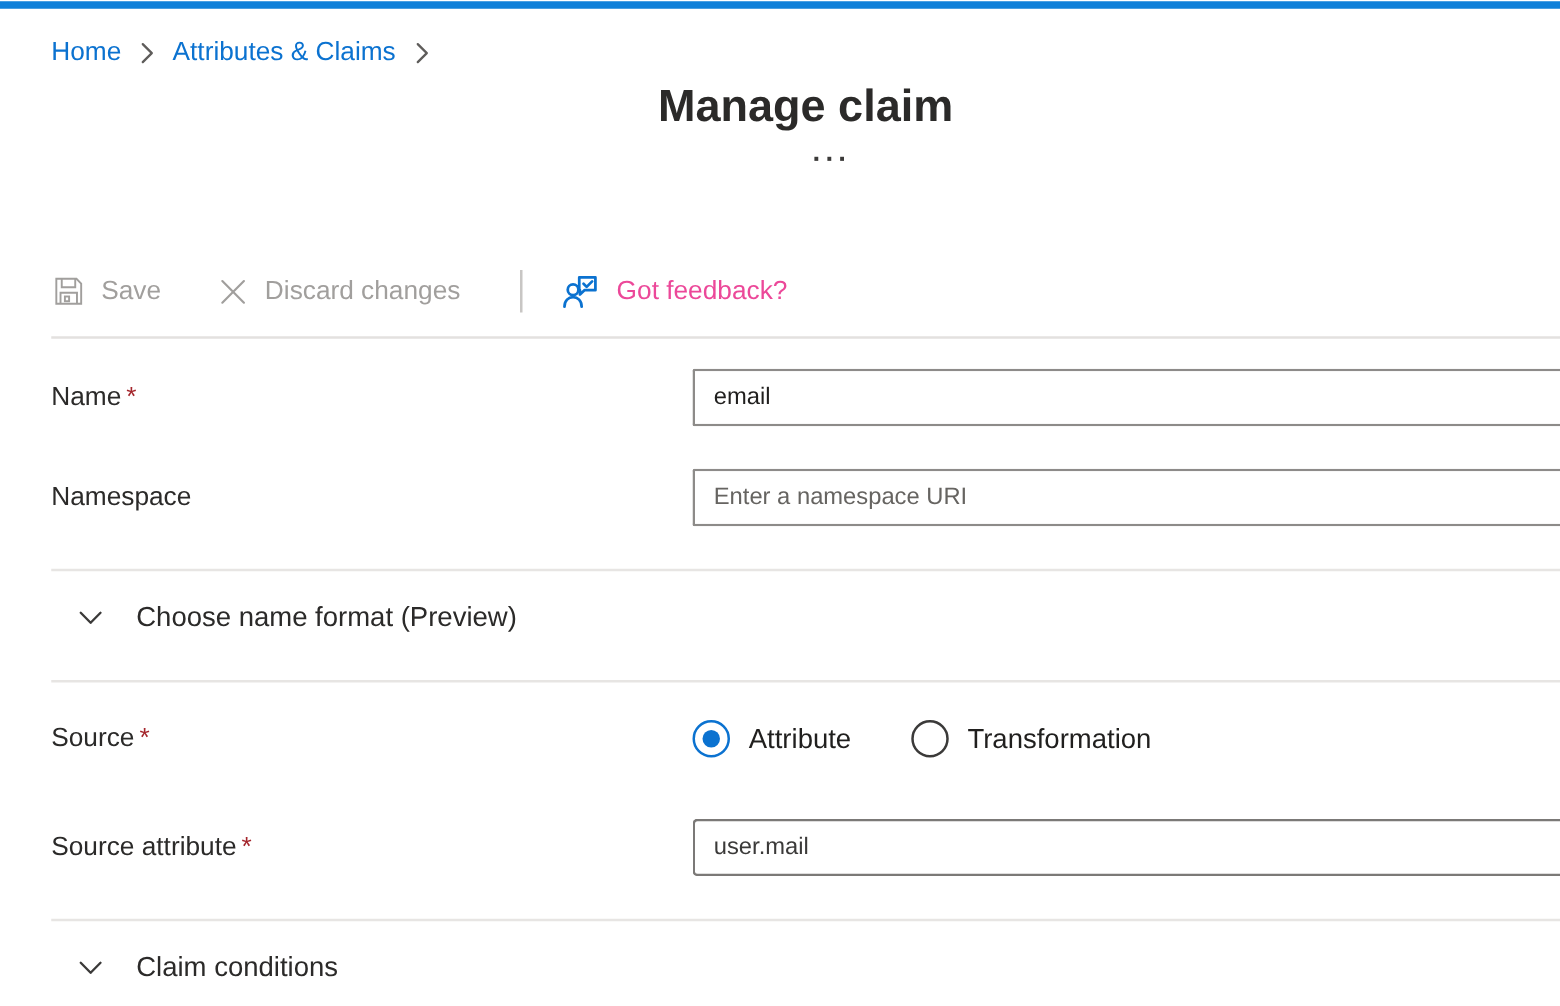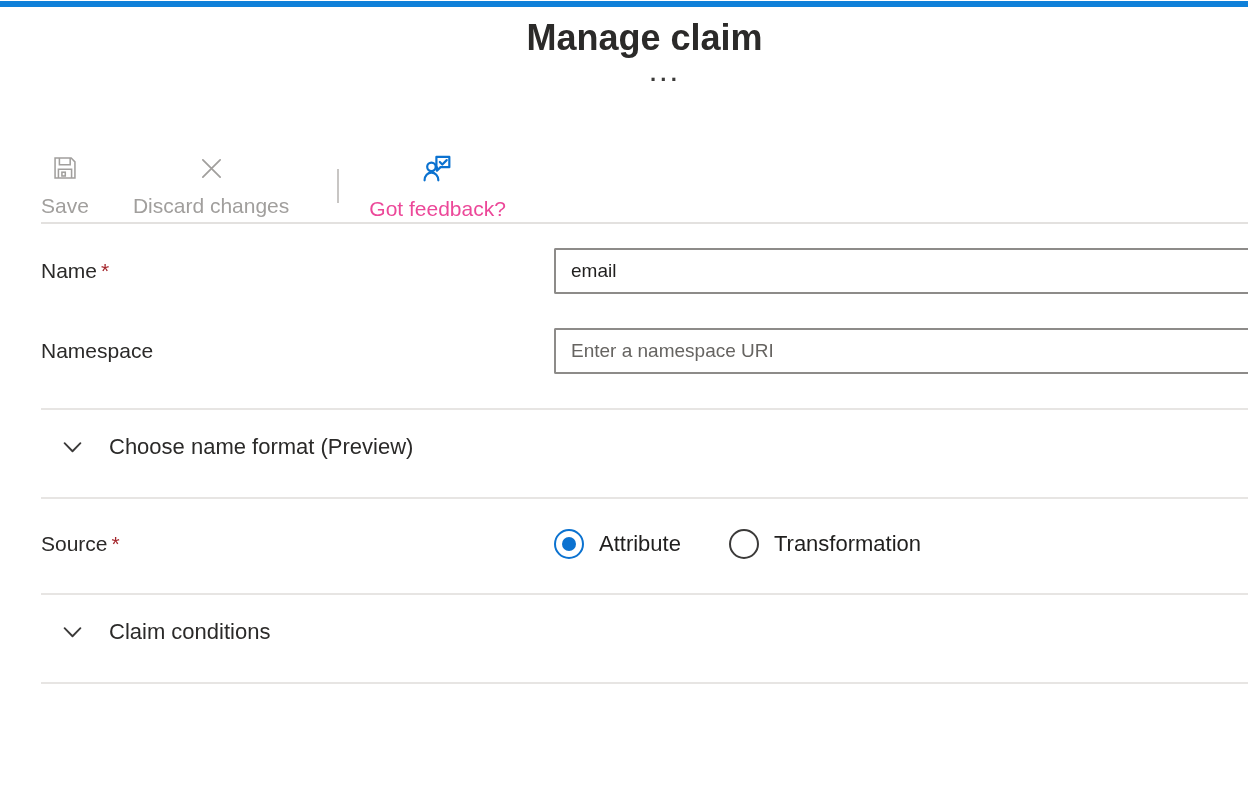--- a/index.html
+++ b/index.html
@@ -16,21 +16,21 @@
   
   .title-row { margin-top:10px; display:flex; align-items:center;flex-direction:column; }
   h1 { font-size:36px; font-weight:700; color:#2b2a29; letter-spacing:0; }
   .more-btn { border:none; background:transparent; color:#3b3a39; font-size:22px;
               font-weight:700; letter-spacing:3px; margin-left:42px; margin-top:10px;
               cursor:pointer; line-height:1; }
 
   
   .toolbar { margin-top:72px; display:flex; align-items:center; height:46px; }
   .tb-btn { display:flex; align-items:center; gap:12px; border:none; background:transparent;
-            font-size:21px; cursor:pointer; padding:0;flex-direction:column; }
+            font-size:21px; cursor:pointer; padding:0; }
   .tb-btn.disabled { color:#a19f9d; }
   .tb-btn.enabled { color:#ec4899; }
   .tb-btn + .tb-btn { margin-left:44px; }
   .tb-sep { width:2px; height:34px; background:#c8c6c4; margin:0 30px 0 48px; }
   .icon { display:inline-flex; align-items:center; justify-content:center; }
 
   .divider { height:2px; background:#e3e1df; margin-top:13px; }
   .divider.light { background:#e7e5e3; }
 
   
@@ -64,20 +64,34 @@
   .r-outer.selected { border-color:#0b72d0; }
   .r-dot { width:14px; height:14px; border-radius:50%; background:#0b72d0; }
 </style>
 </head>
 <body>
 
 <div class="topbar"></div>
 
 <div class="page">
 
+  <nav class="breadcrumb">
+    <a>Home</a>
+    <span class="bc-sep icon">
+      <svg width="15" height="21" viewBox="0 0 10 16">
+          <path d="M2.5 2.5 L8 8 L2.5 13.5" fill="none" stroke="#5f5d5b" stroke-width="1.4" stroke-linecap="round" stroke-linejoin="round"></path>
+        </svg>
+    </span>
+    <a>Attributes &amp; Claims</a>
+    <span class="bc-sep icon">
+      <svg width="15" height="21" viewBox="0 0 10 16">
+          <path d="M2.5 2.5 L8 8 L2.5 13.5" fill="none" stroke="#5f5d5b" stroke-width="1.4" stroke-linecap="round" stroke-linejoin="round"></path>
+        </svg>
+    </span>
+  </nav>
 
   <div class="title-row">
     <h1>Manage claim</h1>
     <button class="more-btn">···</button>
   </div>
 
   <div class="toolbar">
     <button class="tb-btn disabled">
       <span class="icon">
         <svg width="28" height="28" viewBox="0 0 20 20" fill="none" stroke="#a19f9d" stroke-width="1.1">
@@ -158,20 +172,28 @@
           </span>
         <span>Attribute</span>
       </label>
       <label class="radio">
         <span class="r-outer"></span>
         <span>Transformation</span>
       </label>
     </div>
   </div>
 
+  <div class="form-row row-source-attr">
+    <div class="form-label">
+      <span>Source attribute</span><span class="req">*</span>
+    </div>
+    <div class="field">
+      <input class="txt-input combo" type="text" value="user.mail" style="">
+    </div>
+  </div>
 
   <div class="divider light mt34"></div>
 
   <button class="section-header">
     <span class="icon">
       <svg width="23" height="23" viewBox="0 0 16 16">
           <path d="M2.5 5 L8 10.6 L13.5 5" fill="none" stroke="#3b3a39" stroke-width="1.3" stroke-linecap="round" stroke-linejoin="round"></path>
         </svg>
     </span>
     <span>Claim conditions</span>

